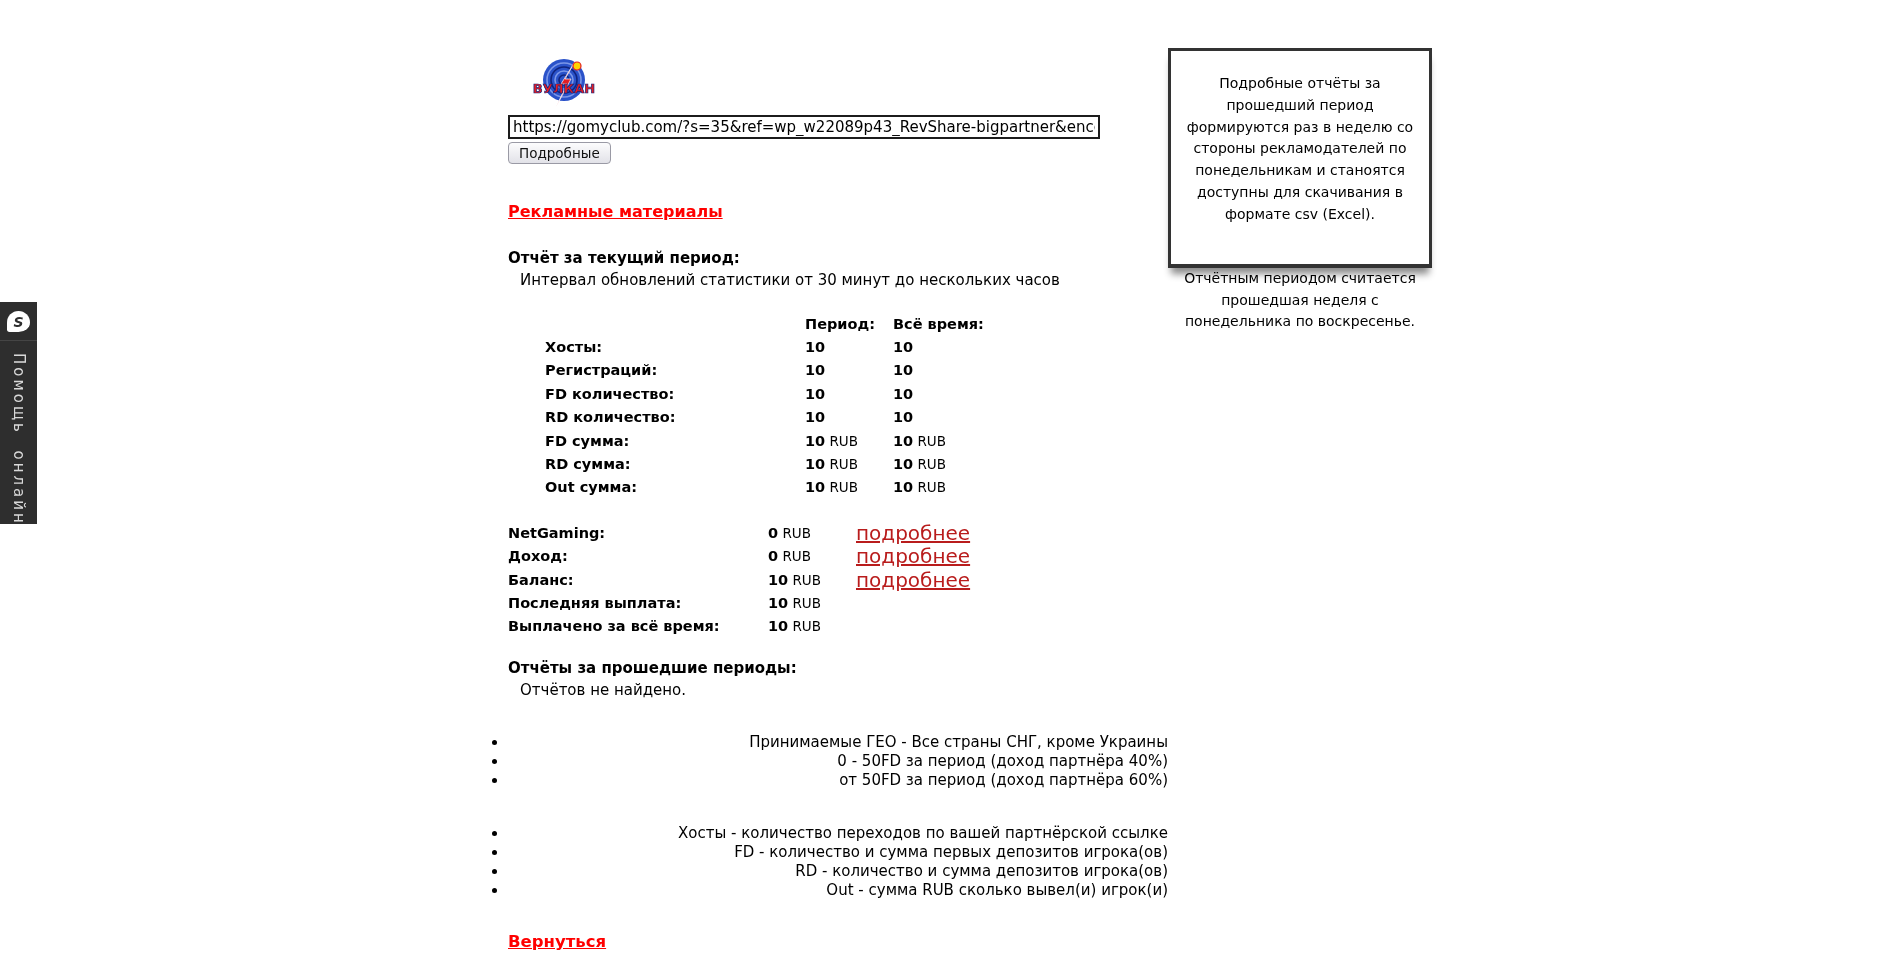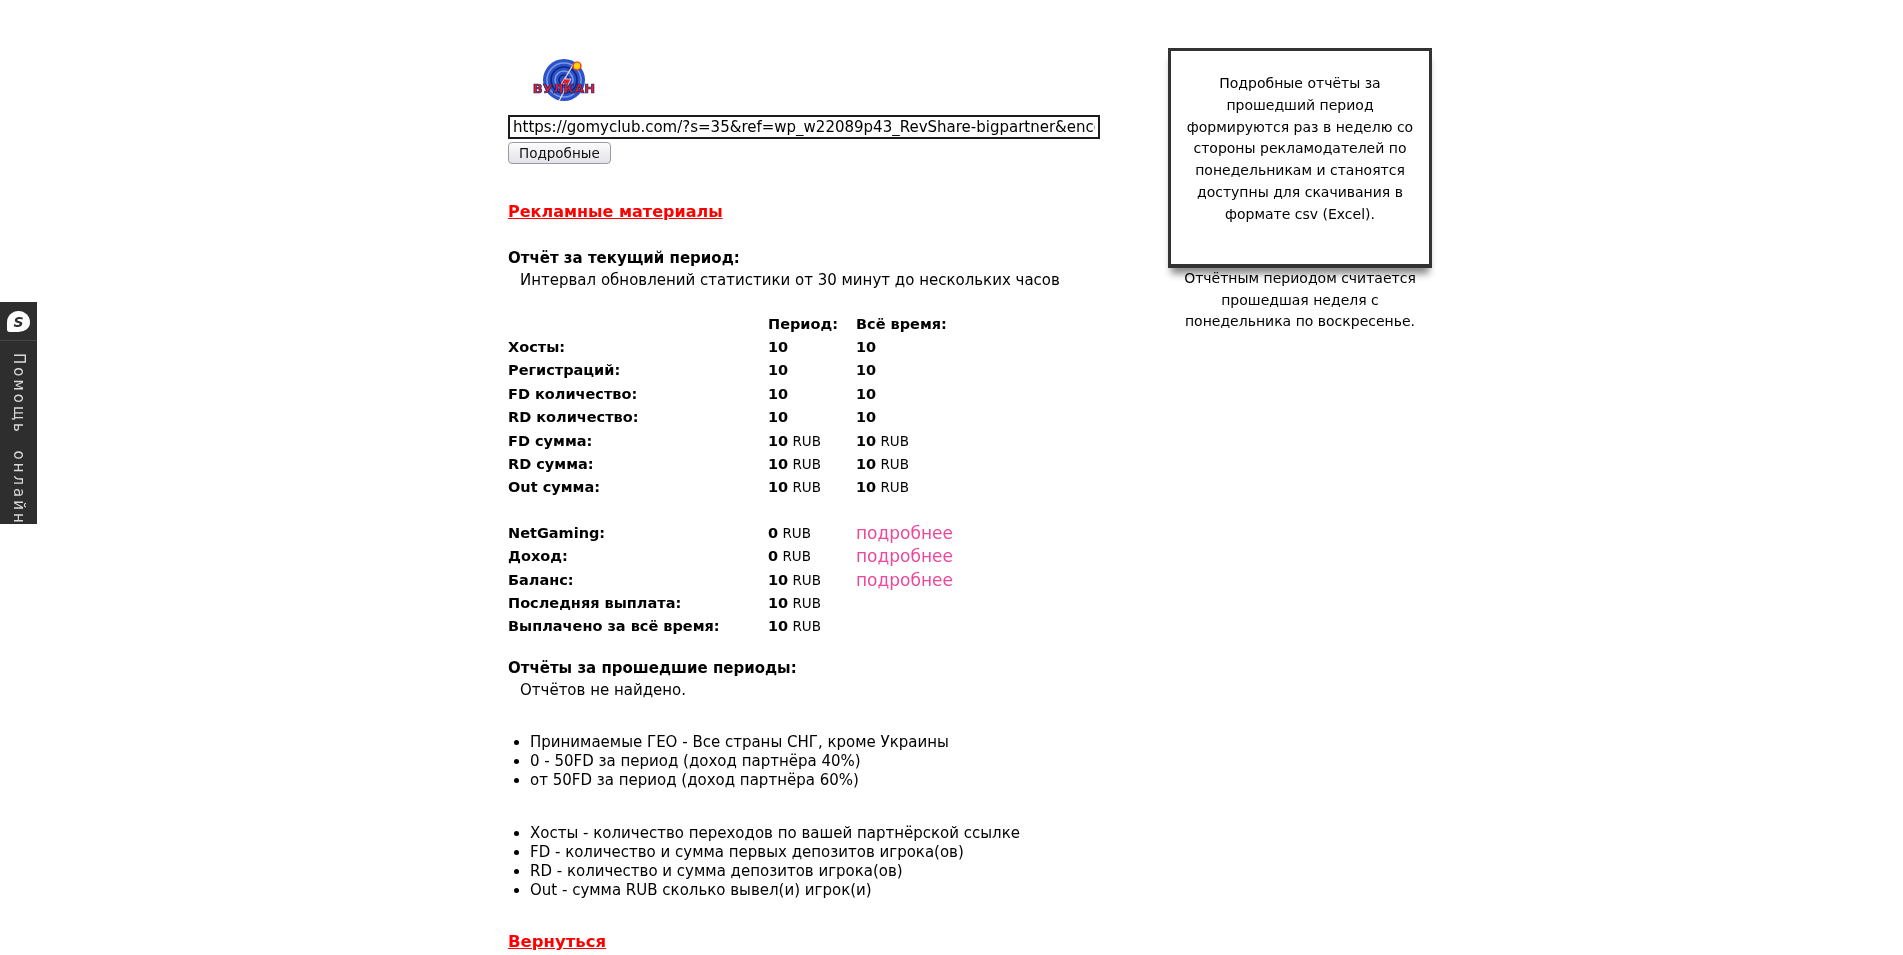--- a/index.html
+++ b/index.html
@@ -32,32 +32,32 @@
               border-radius:4px; cursor:pointer; }
 
   .red-link { color:#ff0000; text-decoration:underline; font-weight:600; cursor:pointer;text-align:right; }
   .promo-link { display:inline-block; margin-top:38px; font-size:16px; }
   .back-link  { display:inline-block; margin-top:30px; font-size:16.5px; }
 
   .section-title { margin-top:28px; font-size:15px; font-weight:700; }
   .note { margin-top:4px; font-size:15px;margin-left:12px; }
 
   .grid { display:grid; grid-template-columns:260px 88px 170px; align-items:center; }
-  .stats-grid   { margin-top:23px; grid-auto-rows:23.4px; }
+  .stats-grid   { margin-top:23px; grid-auto-rows:23.4px;margin-left:37px; }
   .balance-grid { margin-top:22px; grid-auto-rows:23.4px; }
   .grid .lbl { font-weight:700; font-size:14.5px; }
   .grid .hdr { font-weight:700; font-size:14.5px; }
   .grid .val b { font-size:14.5px; }
   .grid .val { font-size:13.5px; }
-  .details-link { color:#ec4899; font-size:17px; cursor:pointer; }
+  .details-link { color:#b91c1c; text-decoration:underline; font-size:20px; cursor:pointer; }
 
   .past-title { margin-top:21px; }
   .empty-note { margin-top:4px; }
 
-  ul.blist { margin-top:36px; margin-left:22px; font-size:15px; }
+  ul.blist { margin-top:36px; font-size:15px;text-align:right; }
   ul.blist li { margin-bottom:4.5px; line-height:14.5px; }
   ul.glossary { margin-top:38px; }
 
   
   .info-box { position:absolute; left:1168px; top:48px; width:264px; height:220px;
               border:3px solid #333; border-bottom-width:4px; background:#fff;
               box-shadow:0 9px 7px -3px rgba(0,0,0,0.45);
               padding:22px 13px; text-align:center; font-size:14px; line-height:1.56; }
   .info-box p + p { margin-top:42px; }
 </style>

